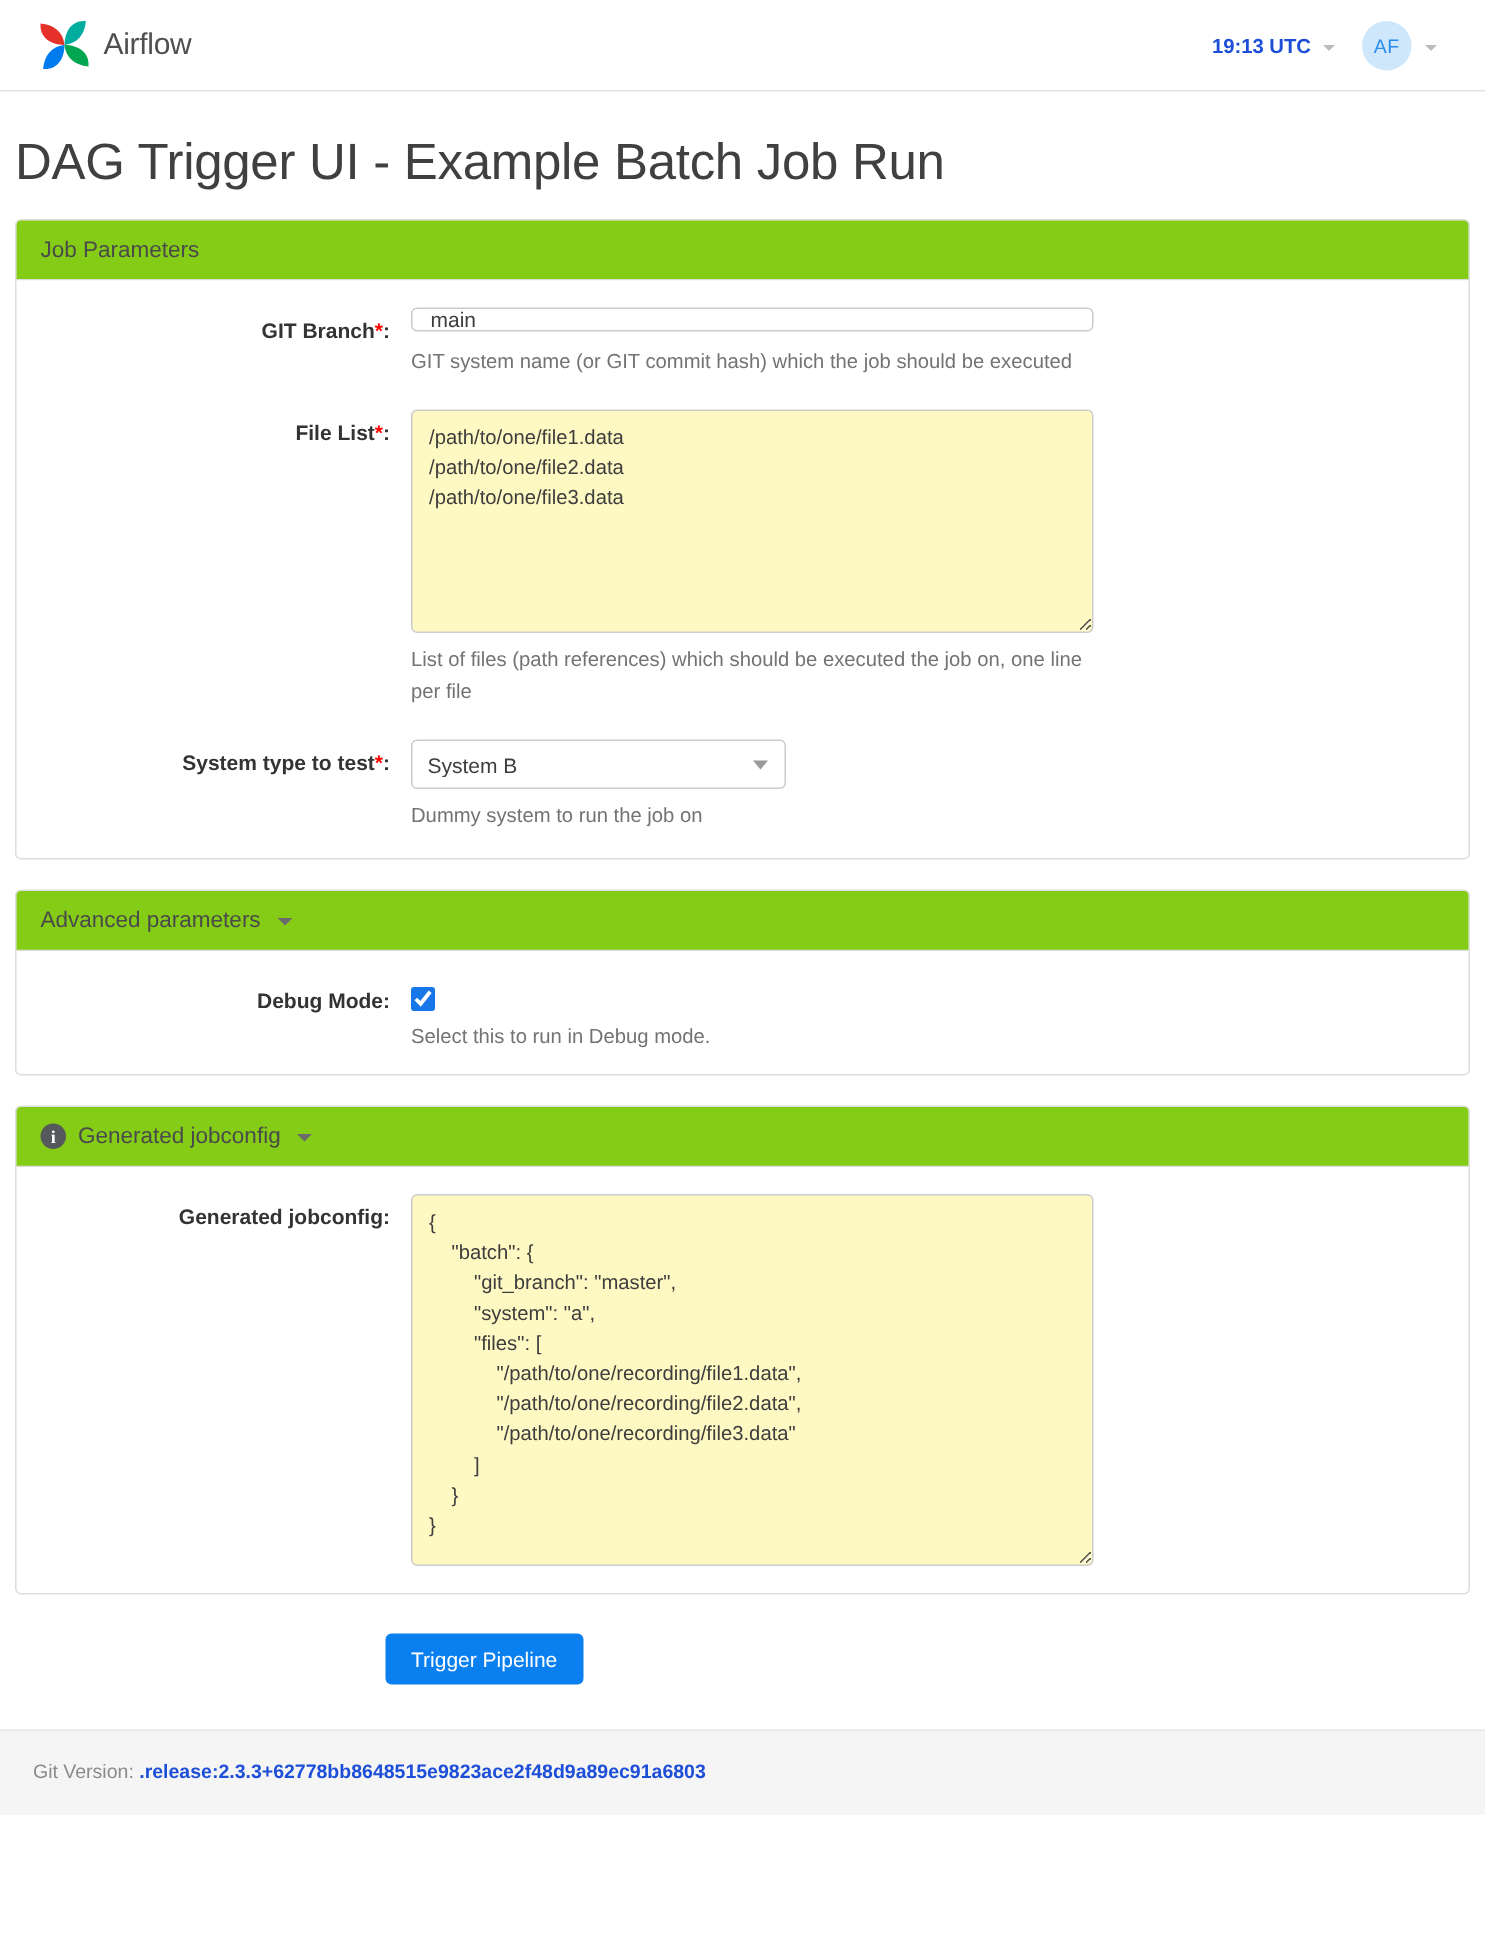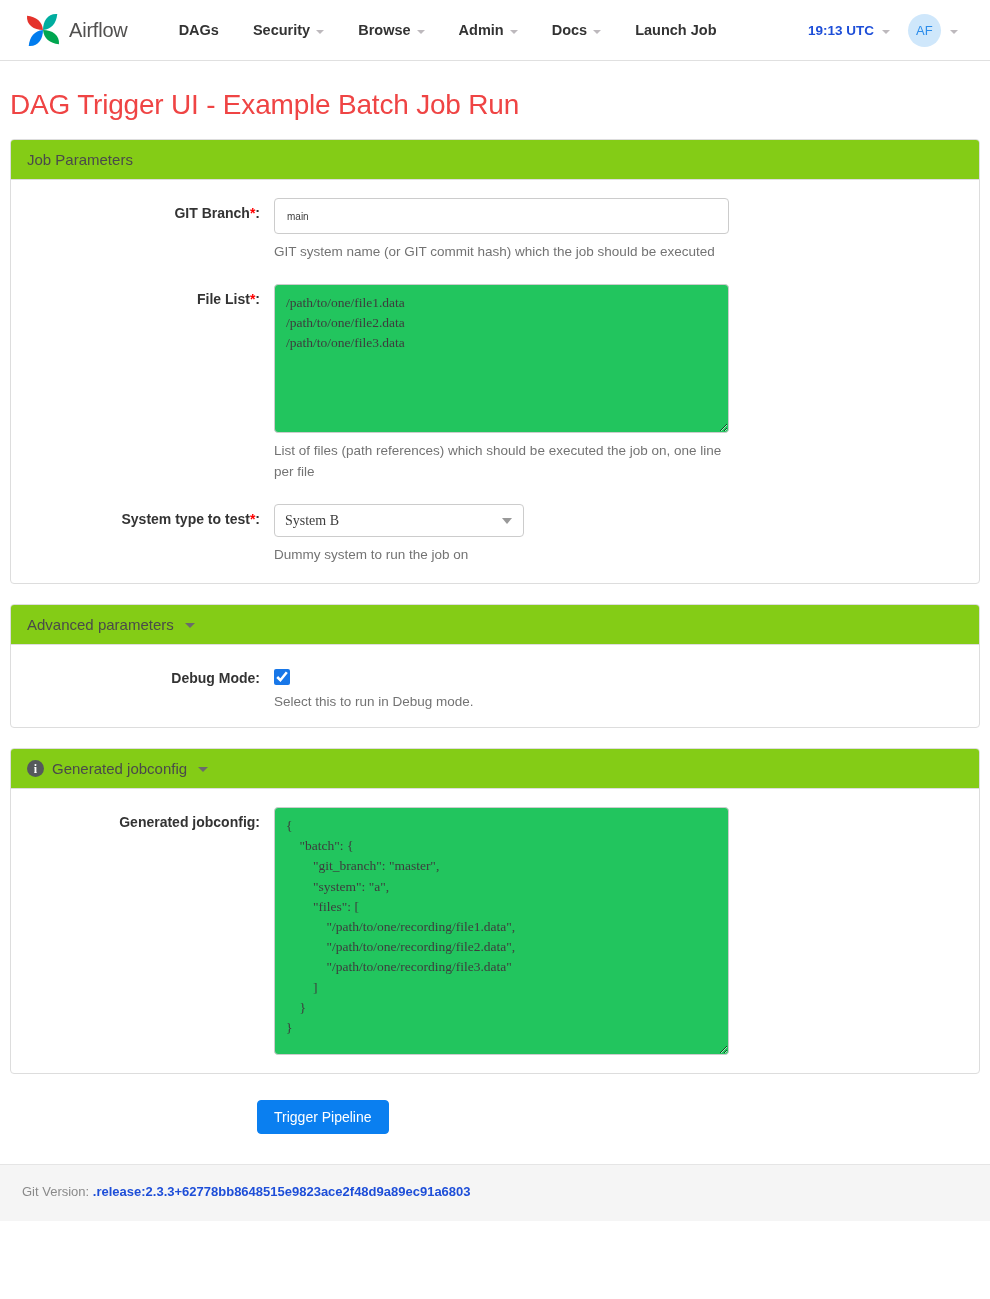--- a/index.html
+++ b/index.html
@@ -94,23 +94,23 @@
     font-weight: normal;
     display: flex;
     align-items: center;
     justify-content: center;
     letter-spacing: 0.3px;
   }
 
   
   .page { padding: 0 10px; }
   .page-title {
-    font-size: 28px;
+    font-size: 34px;
     font-weight: normal;
-    color: #ef4444;
+    color: #404040;
     margin: 28px 0 18px 0;
     padding-left: 0px;
     letter-spacing: -0.2px;
   }
 
   
   .panel {
     border: 1px solid #dddddd;
     border-radius: 4px;
     background: #ffffff;
@@ -170,59 +170,59 @@
     padding-top: 7px;
     font-size: 14px;
     font-weight: bold;
     color: #333333;
   }
   .req { color: #ff0000; font-weight: bold; }
   .form-control-col { flex: 1 1 auto; max-width: 700px; }
 
   input.text-input {
     width: 455px;
-    height: 36px;
+    height: 16px;
     border: 1px solid #cccccc;
     border-radius: 4px;
     padding: 6px 12px;
-    font-size: 10px;
+    font-size: 14px;
     color: #3d3d3d;
     font-family: "Liberation Sans", sans-serif;
     background: #ffffff;
     outline: none;
   }
   textarea.area-input {
     width: 455px;
     border: 1px solid #cccccc;
     border-radius: 4px;
     padding: 8px 11px;
     font-size: 13.5px;
     line-height: 20px;
     color: #3d3d3d;
-    font-family: Liberation Serif, serif;
-    background: #22c55e;
+    font-family: Liberation Sans, sans-serif;
+    background: #fef9c3;
     outline: none;
     resize: vertical;
     display: block;
   }
   textarea.filelist { height: 149px; }
   textarea.jobconfig {
     height: 248px;
     line-height: 20.2px;
     font-size: 13.5px;
   }
   select.select-input {
     width: 250px;
     height: 33px;
     border: 1px solid #cccccc;
     border-radius: 4px;
     padding: 5px 10px;
     font-size: 14px;
     color: #3d3d3d;
-    font-family: Liberation Serif, serif;
+    font-family: Liberation Sans, sans-serif;
     background-color: #ffffff;
     -webkit-appearance: none;
     -moz-appearance: none;
     appearance: none;
     outline: none;
   }
   .select-wrap { position: relative; width: 250px; }
   .select-caret {
     position: absolute;
     right: 12px; top: 14px;
@@ -298,44 +298,20 @@
       <svg class="logo-mark" viewBox="0 0 100 100" xmlns="http://www.w3.org/2000/svg">
         <path d="M50 50 C 50 28, 62 10, 84 12 C 82 34, 70 48, 50 50 Z" fill="#00ad9f"></path>
         <path d="M50 50 C 28 50, 10 38, 12 16 C 34 18, 48 30, 50 50 Z" fill="#e4322b"></path>
         <path d="M50 50 C 50 72, 38 90, 16 88 C 18 66, 30 52, 50 50 Z" fill="#017cee"></path>
         <path d="M50 50 C 72 50, 90 62, 88 84 C 66 82, 52 70, 50 50 Z" fill="#00a650"></path>
       </svg>
     </span>
     <span class="brand-text">Airflow</span>
   </a>
 
-  <div class="nav-links">
-    <div class="nav-item">
-      <span>DAGs</span>
-    </div>
-    <div class="nav-item">
-      <span>Security</span>
-      <i class="caret"></i>
-    </div>
-    <div class="nav-item">
-      <span>Browse</span>
-      <i class="caret"></i>
-    </div>
-    <div class="nav-item">
-      <span>Admin</span>
-      <i class="caret"></i>
-    </div>
-    <div class="nav-item">
-      <span>Docs</span>
-      <i class="caret"></i>
-    </div>
-    <div class="nav-item">
-      <span>Launch Job</span>
-    </div>
-  </div>
 
   <div class="nav-right">
     <div class="clock">
       <span>19:13 UTC</span>
       <i class="caret"></i>
     </div>
     <div class="avatar-wrap">
       <span class="avatar">AF</span>
       <i class="caret"></i>
     </div>

